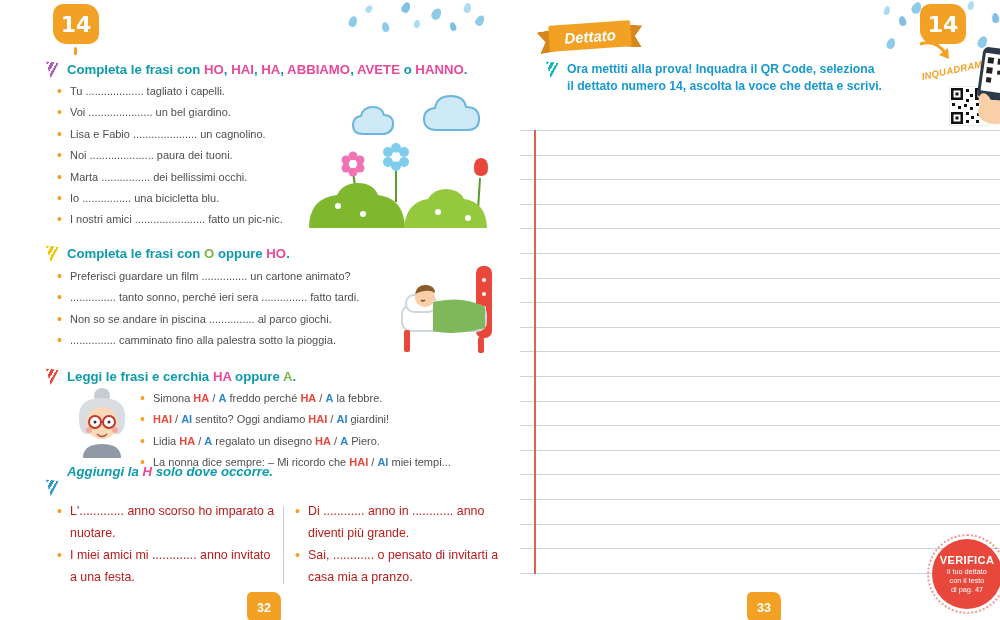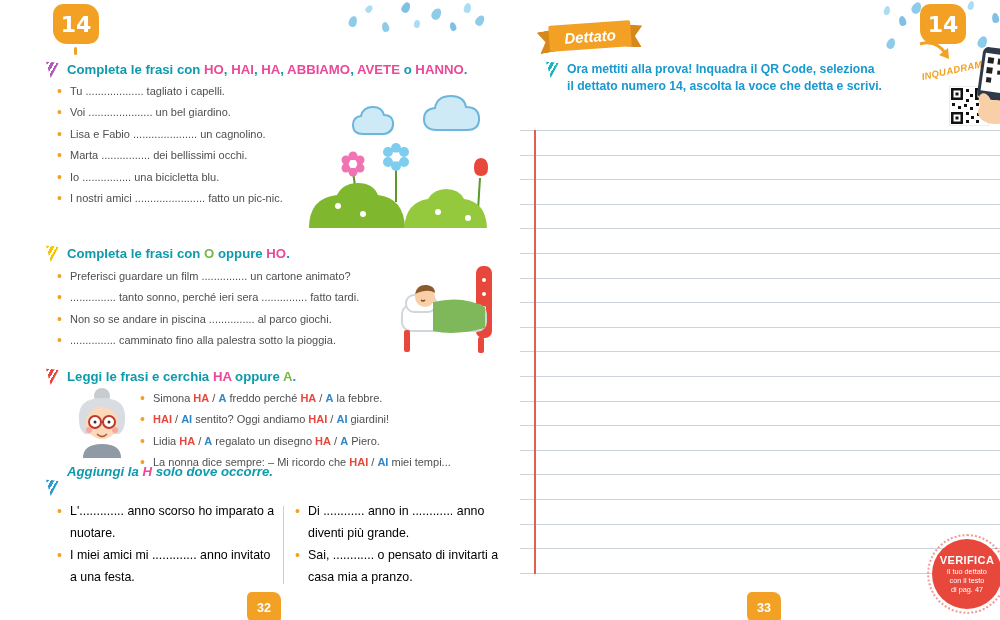--- a/index.html
+++ b/index.html
@@ -25,21 +25,21 @@
   .p-blue   { background:repeating-linear-gradient(115deg,#2e9ad2 0 3px,#fff 3px 5px); }
   .p-teal   { background:repeating-linear-gradient(115deg,#19b5c0 0 3px,#fff 3px 5px); }
 
   .ex-head { position:absolute; font-size:13.2px; font-weight:bold; color:#0e9bac; white-space:nowrap; }
 
   .lines { position:absolute; }
   .t-line { position:relative; padding-left:13px; font-size:11px; color:#4f4f4f; line-height:21.4px; white-space:nowrap; }
   .t-line::before { content:"•"; position:absolute; left:0; top:0; color:#f2a124; font-size:14px; }
 
   .col { position:absolute; }
-  .h-item { position:relative; padding-left:13px; font-size:12.4px; color:#000000; line-height:21.6px; margin-bottom:1px; }
+  .h-item { position:relative; padding-left:13px; font-size:12.4px; color:#b91c1c; line-height:21.6px; margin-bottom:1px; }
   .h-item::before { content:"•"; position:absolute; left:0; top:0; color:#f2a124; font-size:14px; }
   .col-divider { position:absolute; width:1px; background:#c9ced4; }
 
   .page-badge { position:absolute; width:34px; height:31px; background:#f2a124; border-radius:5px 8px 5px 8px;
                 color:#fff; font-weight:bold; font-size:12.5px; display:flex; align-items:center; justify-content:center; }
 
   .seg-title-red { color:#e63529; }
   .seg-title-orange { color:#f2a124; }
   .seg-teal { color:#0e9bac; }
   .seg-orange { color:#ec4899; font-weight:bold; }
@@ -103,20 +103,21 @@
 
     <div class="badge14" style="left:38px;top:4px;">14</div>
     <span class="badge-tick" style="left:59px;top:47px;"></span>
 
     <span class="pennant p-purple" style="left:30px;top:62px;"></span>
     <div class="ex-head" style="left:52px;top:62px;"><span class="seg seg-teal">Completa le frasi con </span><span class="seg seg-orange">HO</span><span class="seg seg-teal">, </span><span class="seg seg-orange">HAI</span><span class="seg seg-teal">, </span><span class="seg seg-orange">HA</span><span class="seg seg-teal">, </span><span class="seg seg-orange">ABBIAMO</span><span class="seg seg-teal">, </span><span class="seg seg-orange">AVETE</span><span class="seg seg-teal"> o </span><span class="seg seg-orange">HANNO</span><span class="seg seg-teal">.</span></div>
     <div class="lines" style="left:42px;top:81px;">
       <div class="t-line">Tu ................... tagliato i capelli.</div>
       <div class="t-line">Voi ..................... un bel giardino.</div>
       <div class="t-line">Lisa e Fabio ..................... un cagnolino.</div>
+      <div class="t-line">Noi ..................... paura dei tuoni.</div>
       <div class="t-line">Marta ................ dei bellissimi occhi.</div>
       <div class="t-line">Io ................ una bicicletta blu.</div>
       <div class="t-line">I nostri amici ....................... fatto un pic-nic.</div>
     </div>
 
     <svg style="position:absolute;left:330px;top:88px;" width="150" height="48" viewBox="0 0 150 48">
       <path d="M18 46 q-10 0 -10 -9 q0 -8 8 -9 q2 -9 12 -9 q9 0 11 8 q8 0 9 7 q1 10 -9 12 z" fill="#cfeaf7" stroke="#6cb5dd" stroke-width="2"></path>
       <path d="M92 42 q-13 0 -13 -11 q0 -10 11 -11 q2 -12 16 -12 q13 0 15 11 q12 0 13 10 q1 13 -12 13 z" fill="#cfeaf7" stroke="#6cb5dd" stroke-width="2"></path>
     </svg>
 

